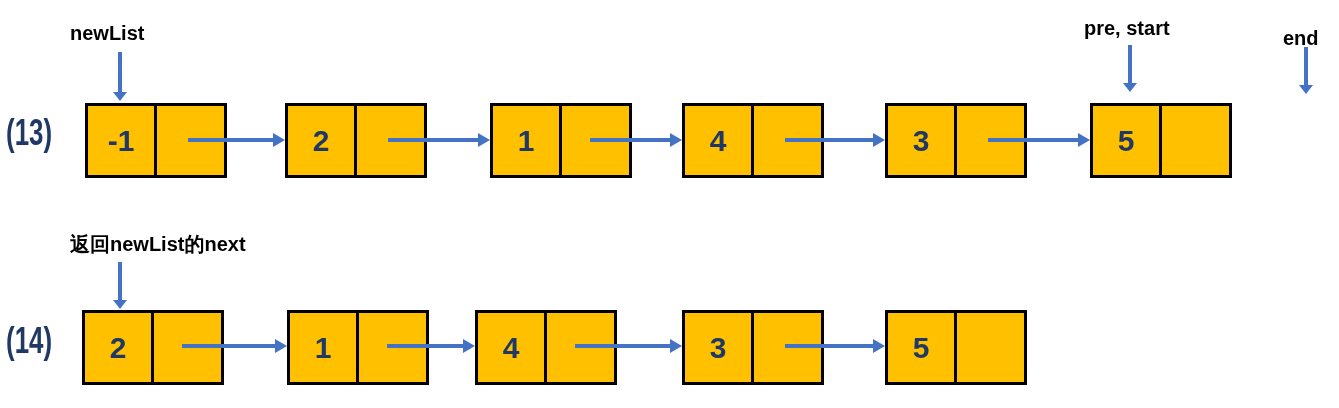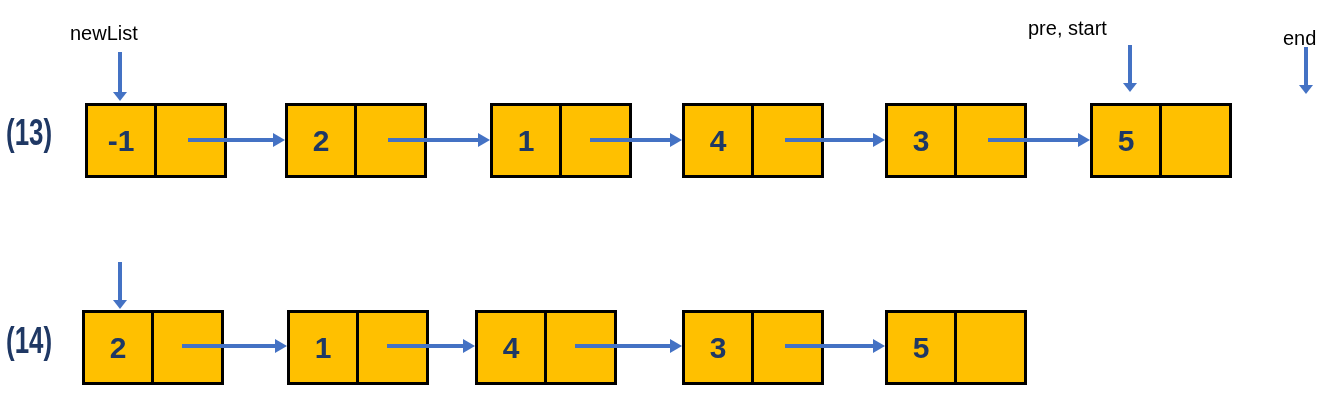--- a/index.html
+++ b/index.html
@@ -21,38 +21,38 @@
   .harrow::after {
     content:""; position:absolute; right:-12px; top:-5px; width:0; height:0;
     border-left:12px solid #4472C4; border-top:7px solid transparent; border-bottom:7px solid transparent;
   }
   .varrow { position:absolute; width:4px; background:#4472C4; }
   .varrow::after {
     content:""; position:absolute; bottom:-9px; left:-5px; width:0; height:0;
     border-top:9px solid #4472C4; border-left:7px solid transparent; border-right:7px solid transparent;
   }
   .ptr-label {
-    position:absolute; font-size:20px; font-weight:normal; color:#000000; white-space:nowrap;
+    position:absolute; font-size:20px; font-weight:bold; color:#000000; white-space:nowrap;
   }
   .step-label {
     position:absolute; font-size:36px; font-weight:bold; color:#1F3864;
     transform:scaleX(0.72); transform-origin:left top; white-space:nowrap;
   }
 </style>
 </head>
 <body>
 
 <div class="canvas">
 
   <div class="step-label" style="left:6px; top:112px">(13)</div>
 
   <div class="ptr-label" style="left:70px; top:22px">newList</div>
   <div class="varrow" style="left:118px; top:52px; height:40px"></div>
 
-  <div class="ptr-label" style="left:1028px; top:17px">pre, start</div>
+  <div class="ptr-label" style="left:1084px; top:17px">pre, start</div>
   <div class="varrow" style="left:1128px; top:45px; height:38px"></div>
 
   <div class="ptr-label" style="left:1283px; top:27px">end</div>
   <div class="varrow" style="left:1304px; top:47px; height:38px"></div>
 
   <div class="node" style="left:85px; top:103px">
     <div class="cell-value">-1</div>
     <div class="cell-next"></div>
   </div>
   <div class="harrow" style="left:188px; top:138px; width:85px"></div>
@@ -81,20 +81,21 @@
   </div>
   <div class="harrow" style="left:988px; top:138px; width:90px"></div>
 
   <div class="node" style="left:1090px; top:103px">
     <div class="cell-value">5</div>
     <div class="cell-next"></div>
   </div>
 
   <div class="step-label" style="left:6px; top:320px">(14)</div>
 
+  <div class="ptr-label" style="left:70px; top:231px">返回newList的next</div>
   <div class="varrow" style="left:118px; top:262px; height:38px"></div>
 
   <div class="node" style="left:82px; top:310px">
     <div class="cell-value">2</div>
     <div class="cell-next"></div>
   </div>
   <div class="harrow" style="left:182px; top:344px; width:93px"></div>
 
   <div class="node" style="left:287px; top:310px">
     <div class="cell-value">1</div>

